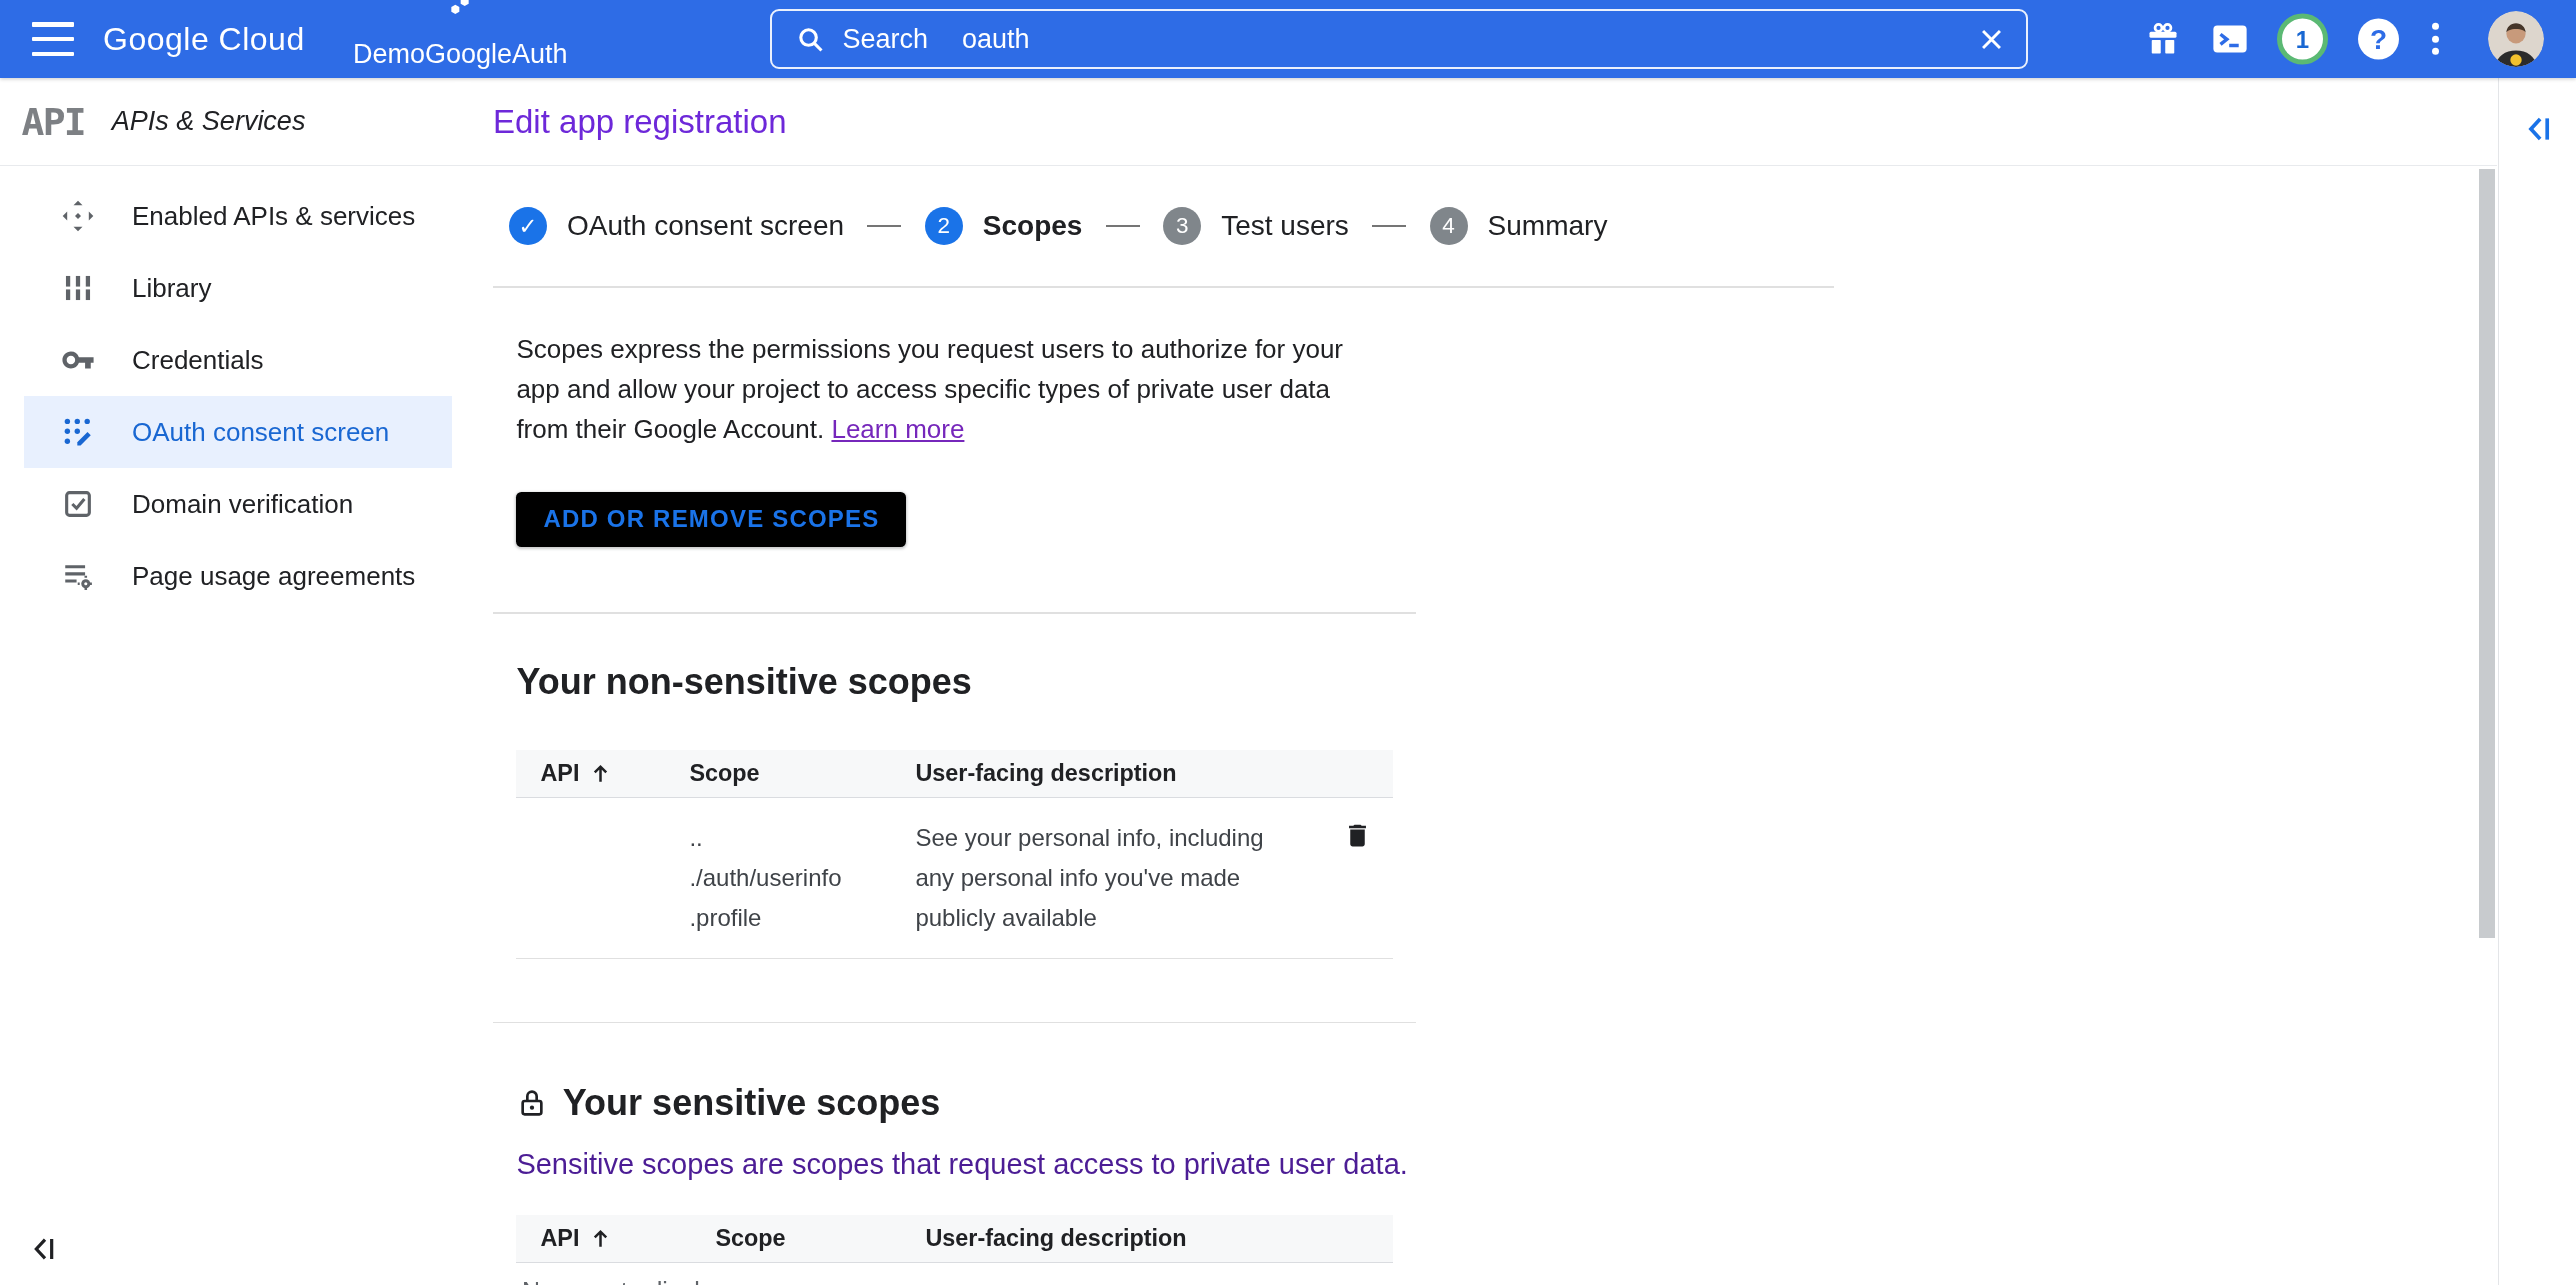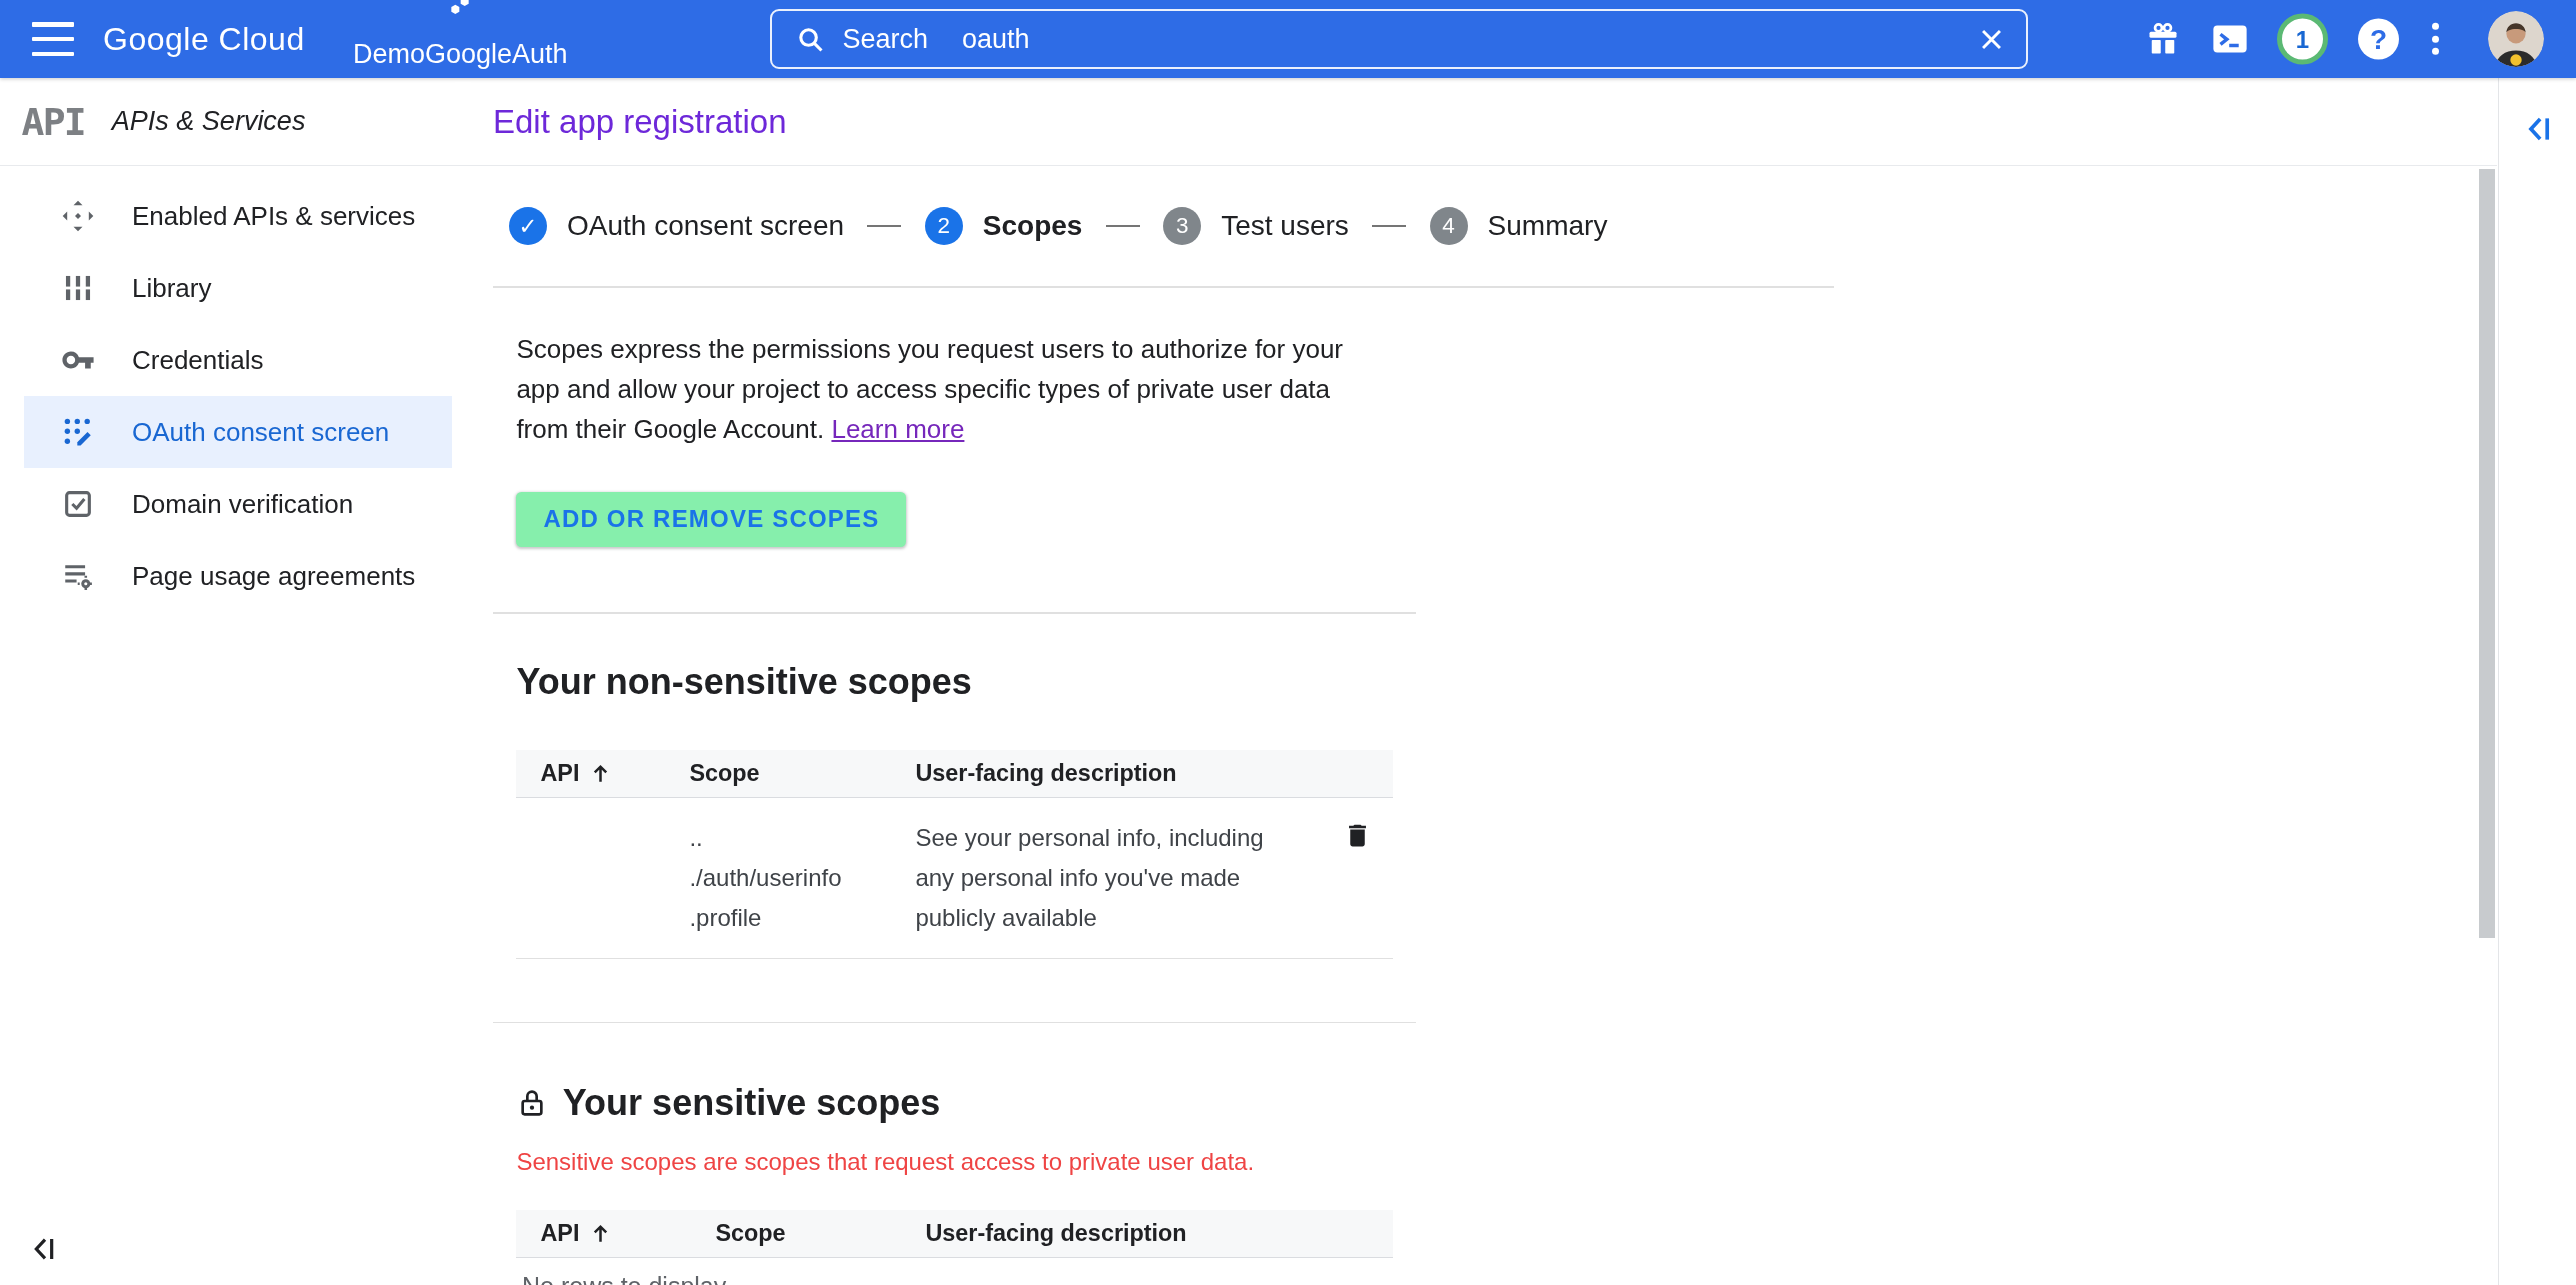--- a/index.html
+++ b/index.html
@@ -64,28 +64,28 @@
   .step-label{margin-left:20px;font-size:28px;color:#202124;white-space:nowrap;}
   .step-label.bold{font-weight:700;}
   .step-dash{width:34px;height:2.7px;background:#757575;margin:0 23.4px;}
   .hdivider{height:1.8px;background:#e0e0e0;}
   .div1{margin-top:41px;width:1341px;}
   .div2{margin-top:65px;width:923px;}
   .div3{margin-top:63px;width:923px;}
   
   .intro{margin:41px 0 0 23.4px;font-size:26px;line-height:40px;color:#202124;}
   .intro a{color:var(--link);text-decoration:underline;cursor:pointer;}
-  .add-btn{margin:43px 0 0 23.4px;height:55px;padding:0 27px;background:#86efac;border:none;border-radius:5.4px;
+  .add-btn{margin:43px 0 0 23.4px;height:55px;padding:0 27px;background:#000000;border:none;border-radius:5.4px;
     box-shadow:0 0.9px 2.7px 0.9px rgba(60,64,67,.28);color:var(--accent);font-size:24px;font-weight:600;
     letter-spacing:1.2px;font-family:inherit;cursor:pointer;}
   
   .section-heading{margin:47px 0 0 23.4px;font-size:36px;font-weight:600;color:#202124;}
   .heading-row{margin:59px 0 0 23.4px;display:flex;align-items:center;gap:14.4px;}
   .heading-row .section-heading{margin:0;}
-  .section-note{margin:23.4px 0 0 23.4px;font-size:24px;color:#ef4444;}
+  .section-note{margin:23.4px 0 0 23.4px;font-size:29px;color:#4c1d95;}
   
   .scopes-table{margin:47px 0 0 23.4px;width:877px;}
   .scopes-table.t2{margin-top:34px;}
   .trow{display:grid;grid-template-columns:149px 226px 1fr 72px;padding-left:24px;align-items:start;}
   .t2 .trow{grid-template-columns:175px 210px 1fr 72px;}
   .thead{background:#f7f8f9;border-bottom:1.8px solid #dadce0;height:47px;align-items:center;}
   .th{font-size:23.4px;font-weight:600;color:#202124;display:flex;align-items:center;}
   .sort-btn{display:flex;align-items:center;gap:9px;background:none;border:none;padding:0;font:inherit;color:inherit;cursor:pointer;}
   .tbody-row{border-bottom:1.8px solid #e0e0e0;padding-top:20px;padding-bottom:20px;}
   .cell{font-size:24px;line-height:40px;color:#3f4348;}

